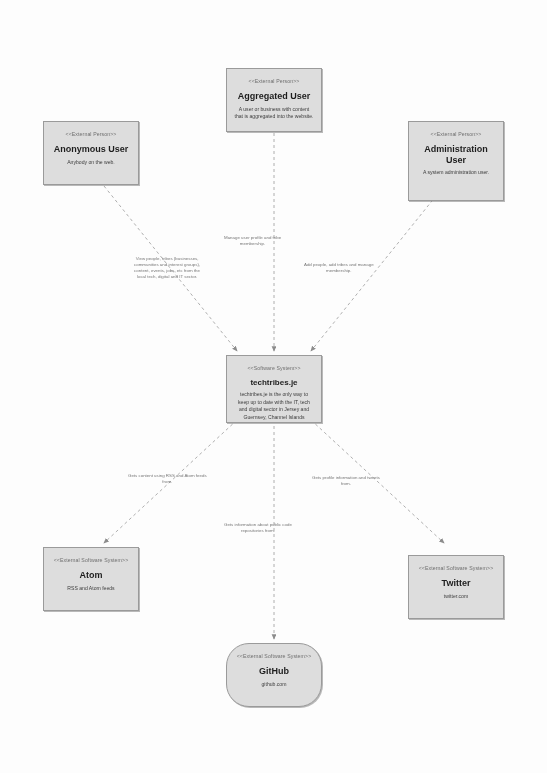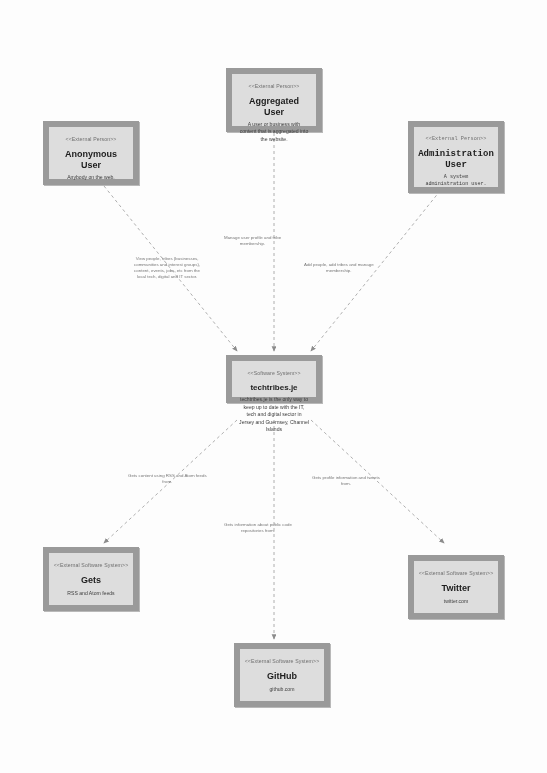--- a/index.html
+++ b/index.html
@@ -19,21 +19,21 @@
     position: absolute;
     left: 0;
     top: 0;
     width: 547px;
     height: 773px;
   }
   .node {
     position: absolute;
     box-sizing: border-box;
     background: #dddddd;
-    border: 6px solid #7f1d1d;
+    border: 1px solid #7f1d1d;
     box-shadow: 1px 1px 0 rgba(130,130,130,0.55);
     display: flex;
     flex-direction: column;
     align-items: center;
     text-align: center;
     padding: 9px 7px 0 7px;
   }
   .node .stereotype {
     font-size: 5.2px;
     color: #6f6f6f;
@@ -92,41 +92,41 @@
       <div class="node" style="left: 226px; top: 68px; width: 96px; height: 64px; background: rgb(221, 221, 221); border-color: rgb(154, 154, 154);">
         <div class="stereotype">&lt;&lt;External Person&gt;&gt;</div>
         <div class="name">Aggregated User</div>
         <div class="desc">A user or business with content that is aggregated into the website.</div>
       </div>
       <div class="node" style="left: 43px; top: 121px; width: 96px; height: 64px; background: rgb(221, 221, 221); border-color: rgb(154, 154, 154); text-align: center;">
         <div class="stereotype">&lt;&lt;External Person&gt;&gt;</div>
         <div class="name">Anonymous User</div>
         <div class="desc">Anybody on the web.</div>
       </div>
-      <div class="node" style="left: 408px; top: 121px; width: 96px; height: 72px; background: rgb(221, 221, 221); border-color: rgb(154, 154, 154); font-family: Liberation Mono, monospace;">
+      <div class="node" style="left: 408px; top: 121px; width: 96px; height: 80px; background: rgb(221, 221, 221); border-color: rgb(154, 154, 154);">
         <div class="stereotype">&lt;&lt;External Person&gt;&gt;</div>
         <div class="name">Administration User</div>
         <div class="desc">A system administration user.</div>
       </div>
-      <div class="node system" style="left: 226px; top: 355px; width: 96px; height: 48px; background: rgb(221, 221, 221); border-color: rgb(154, 154, 154);">
+      <div class="node system" style="left: 226px; top: 355px; width: 96px; height: 68px; background: rgb(221, 221, 221); border-color: rgb(154, 154, 154);">
         <div class="stereotype">&lt;&lt;Software System&gt;&gt;</div>
         <div class="name">techtribes.je</div>
         <div class="desc">techtribes.je is the only way to keep up to date with the IT, tech and digital sector in Jersey and Guernsey, Channel Islands</div>
       </div>
       <div class="node" style="left: 43px; top: 547px; width: 96px; height: 64px; background: rgb(221, 221, 221); border-color: rgb(154, 154, 154);">
         <div class="stereotype">&lt;&lt;External Software System&gt;&gt;</div>
-        <div class="name">Gets</div>
+        <div class="name">Atom</div>
         <div class="desc">RSS and Atom feeds</div>
       </div>
       <div class="node" style="left: 408px; top: 547px; width: 96px; height: 64px; background: rgb(221, 221, 221); border-color: rgb(154, 154, 154); margin-top: 8px;">
         <div class="stereotype">&lt;&lt;External Software System&gt;&gt;</div>
         <div class="name">Twitter</div>
         <div class="desc">twitter.com</div>
       </div>
-      <div class="node" style="left: 234px; top: 643px; width: 96px; height: 64px; background: rgb(221, 221, 221); border-color: rgb(154, 154, 154);">
+      <div class="node" style="left: 226px; top: 643px; width: 96px; height: 64px; background: rgb(221, 221, 221); border-color: rgb(154, 154, 154); border-radius: 23px;">
         <div class="stereotype">&lt;&lt;External Software System&gt;&gt;</div>
         <div class="name">GitHub</div>
         <div class="desc">github.com</div>
       </div>
     </div>
   <div id="labels-layer">
       <div class="edge-label" style="left: 134px; top: 256px; color: rgb(119, 119, 119);">View people, tribes (businesses,
 communities and interest groups),
 content, events, jobs, etc from the
 local tech, digital and IT sector.</div>

